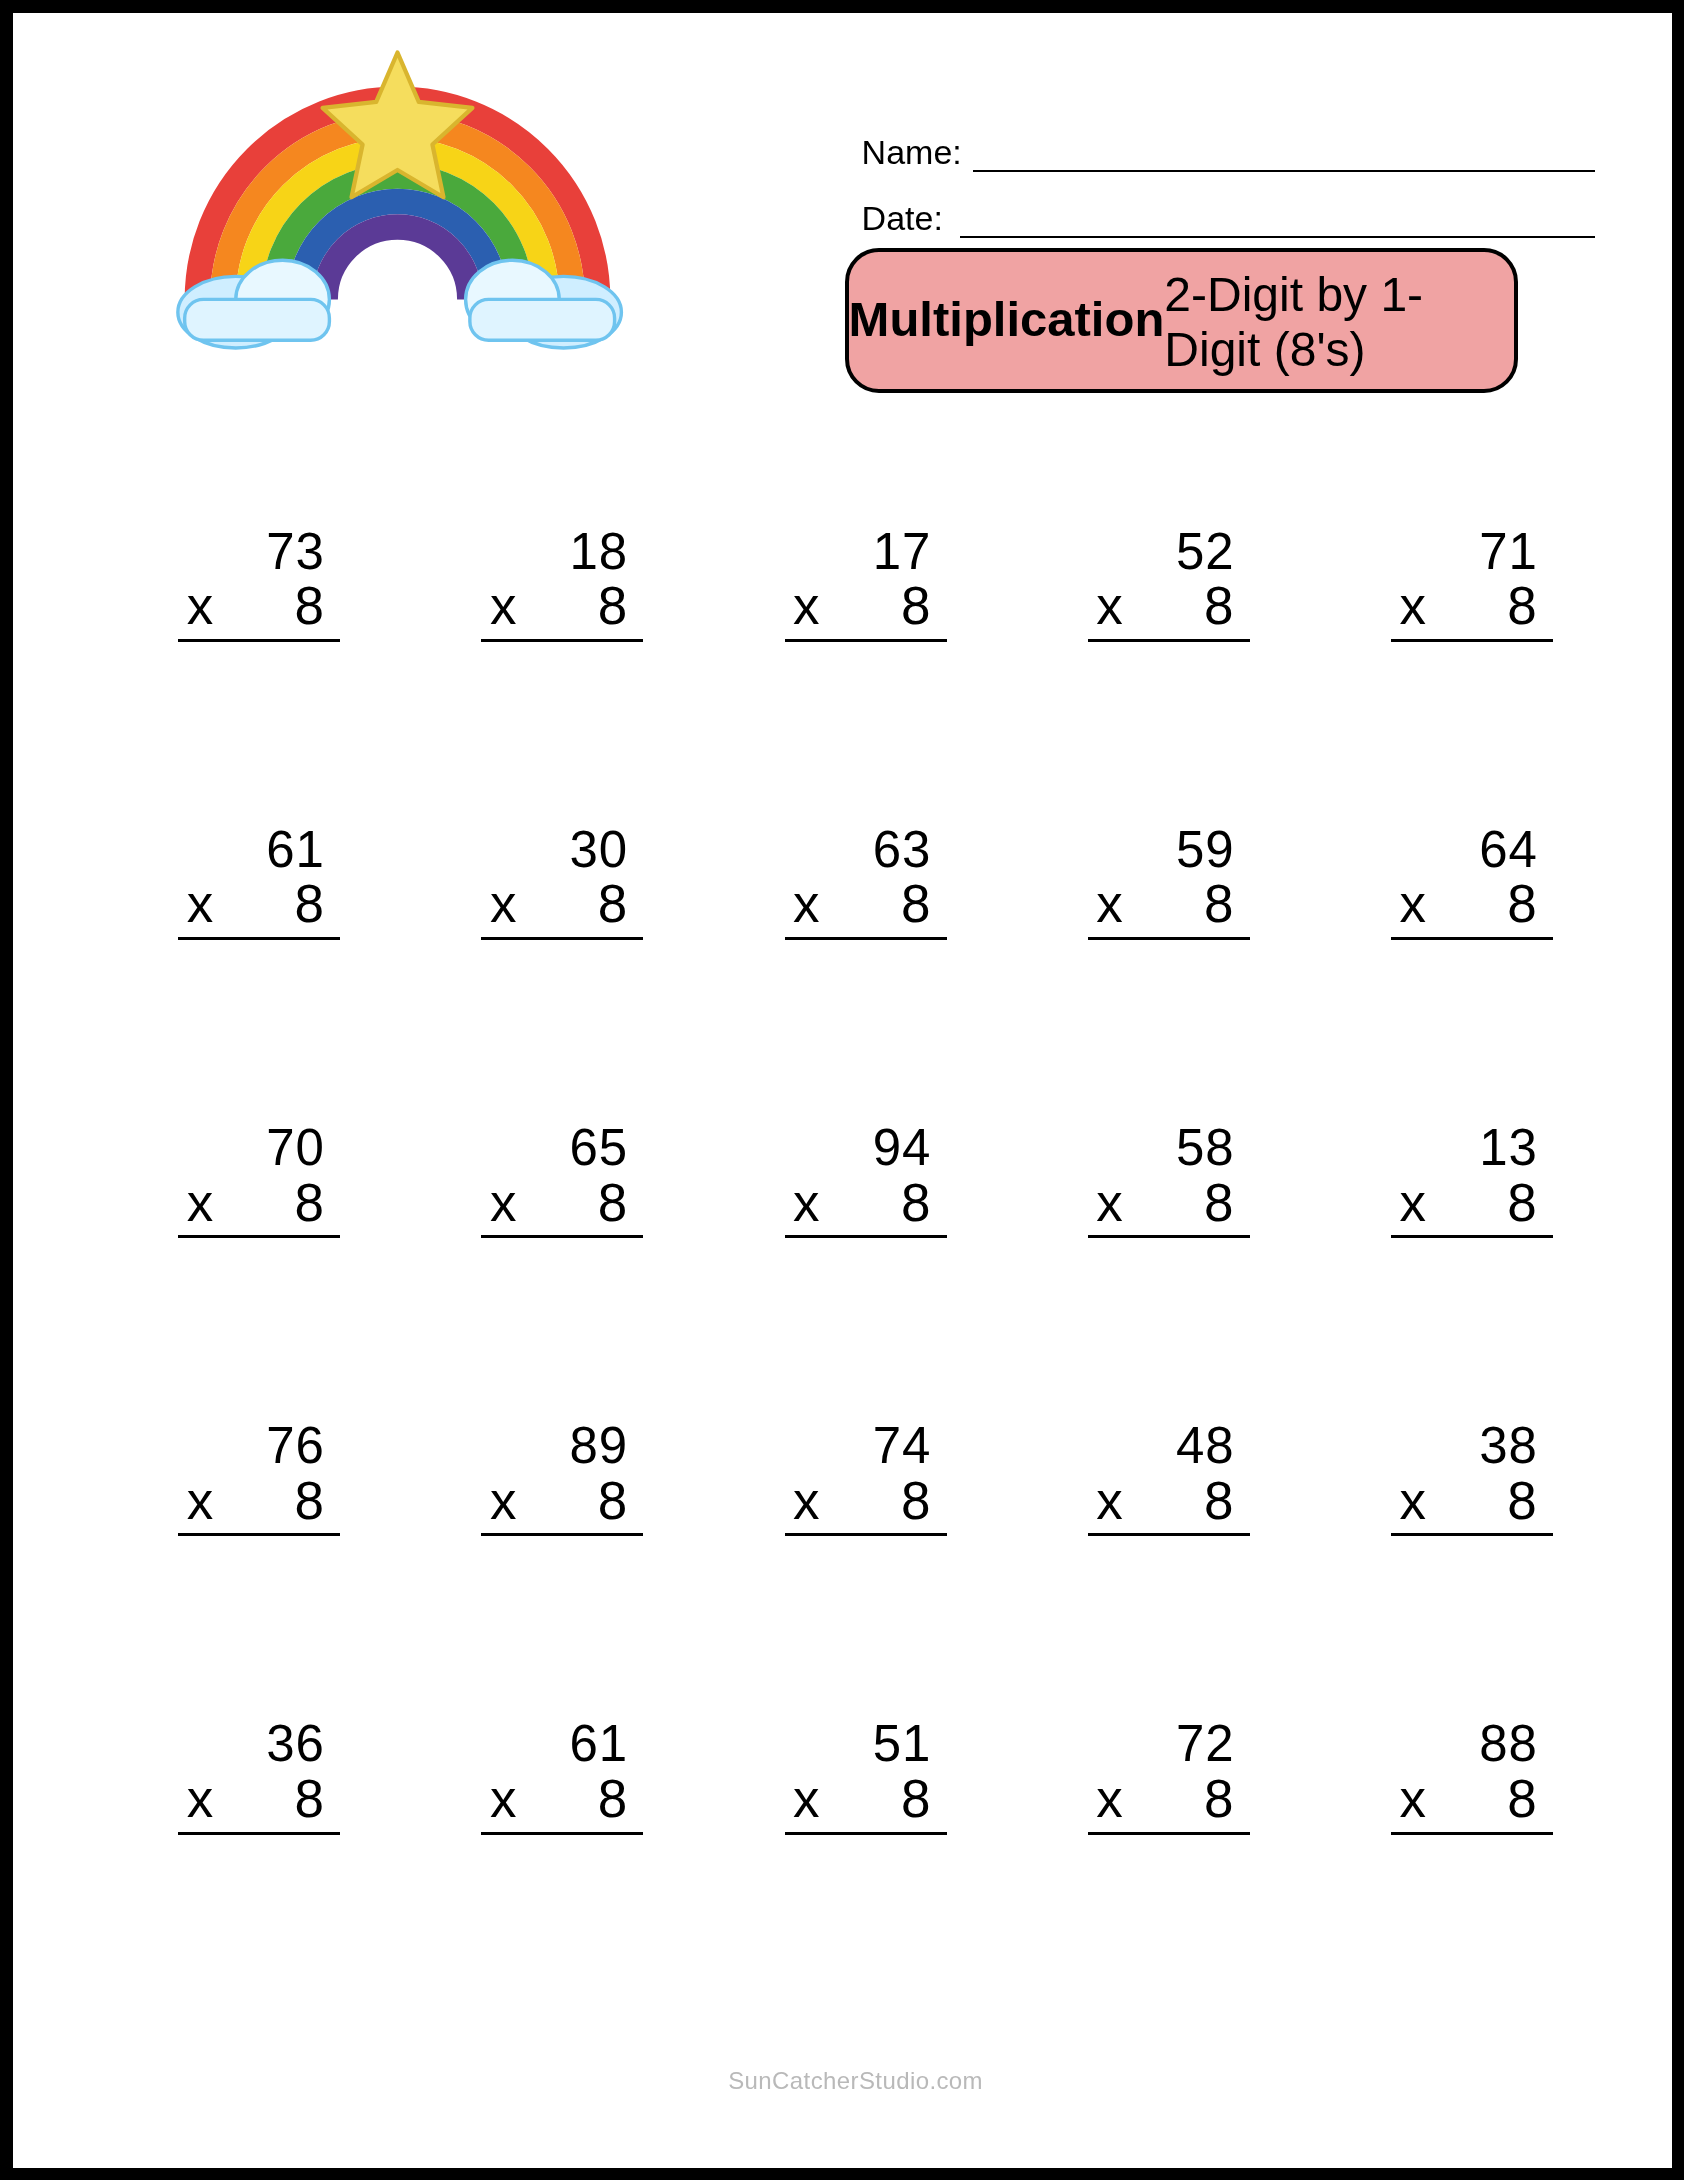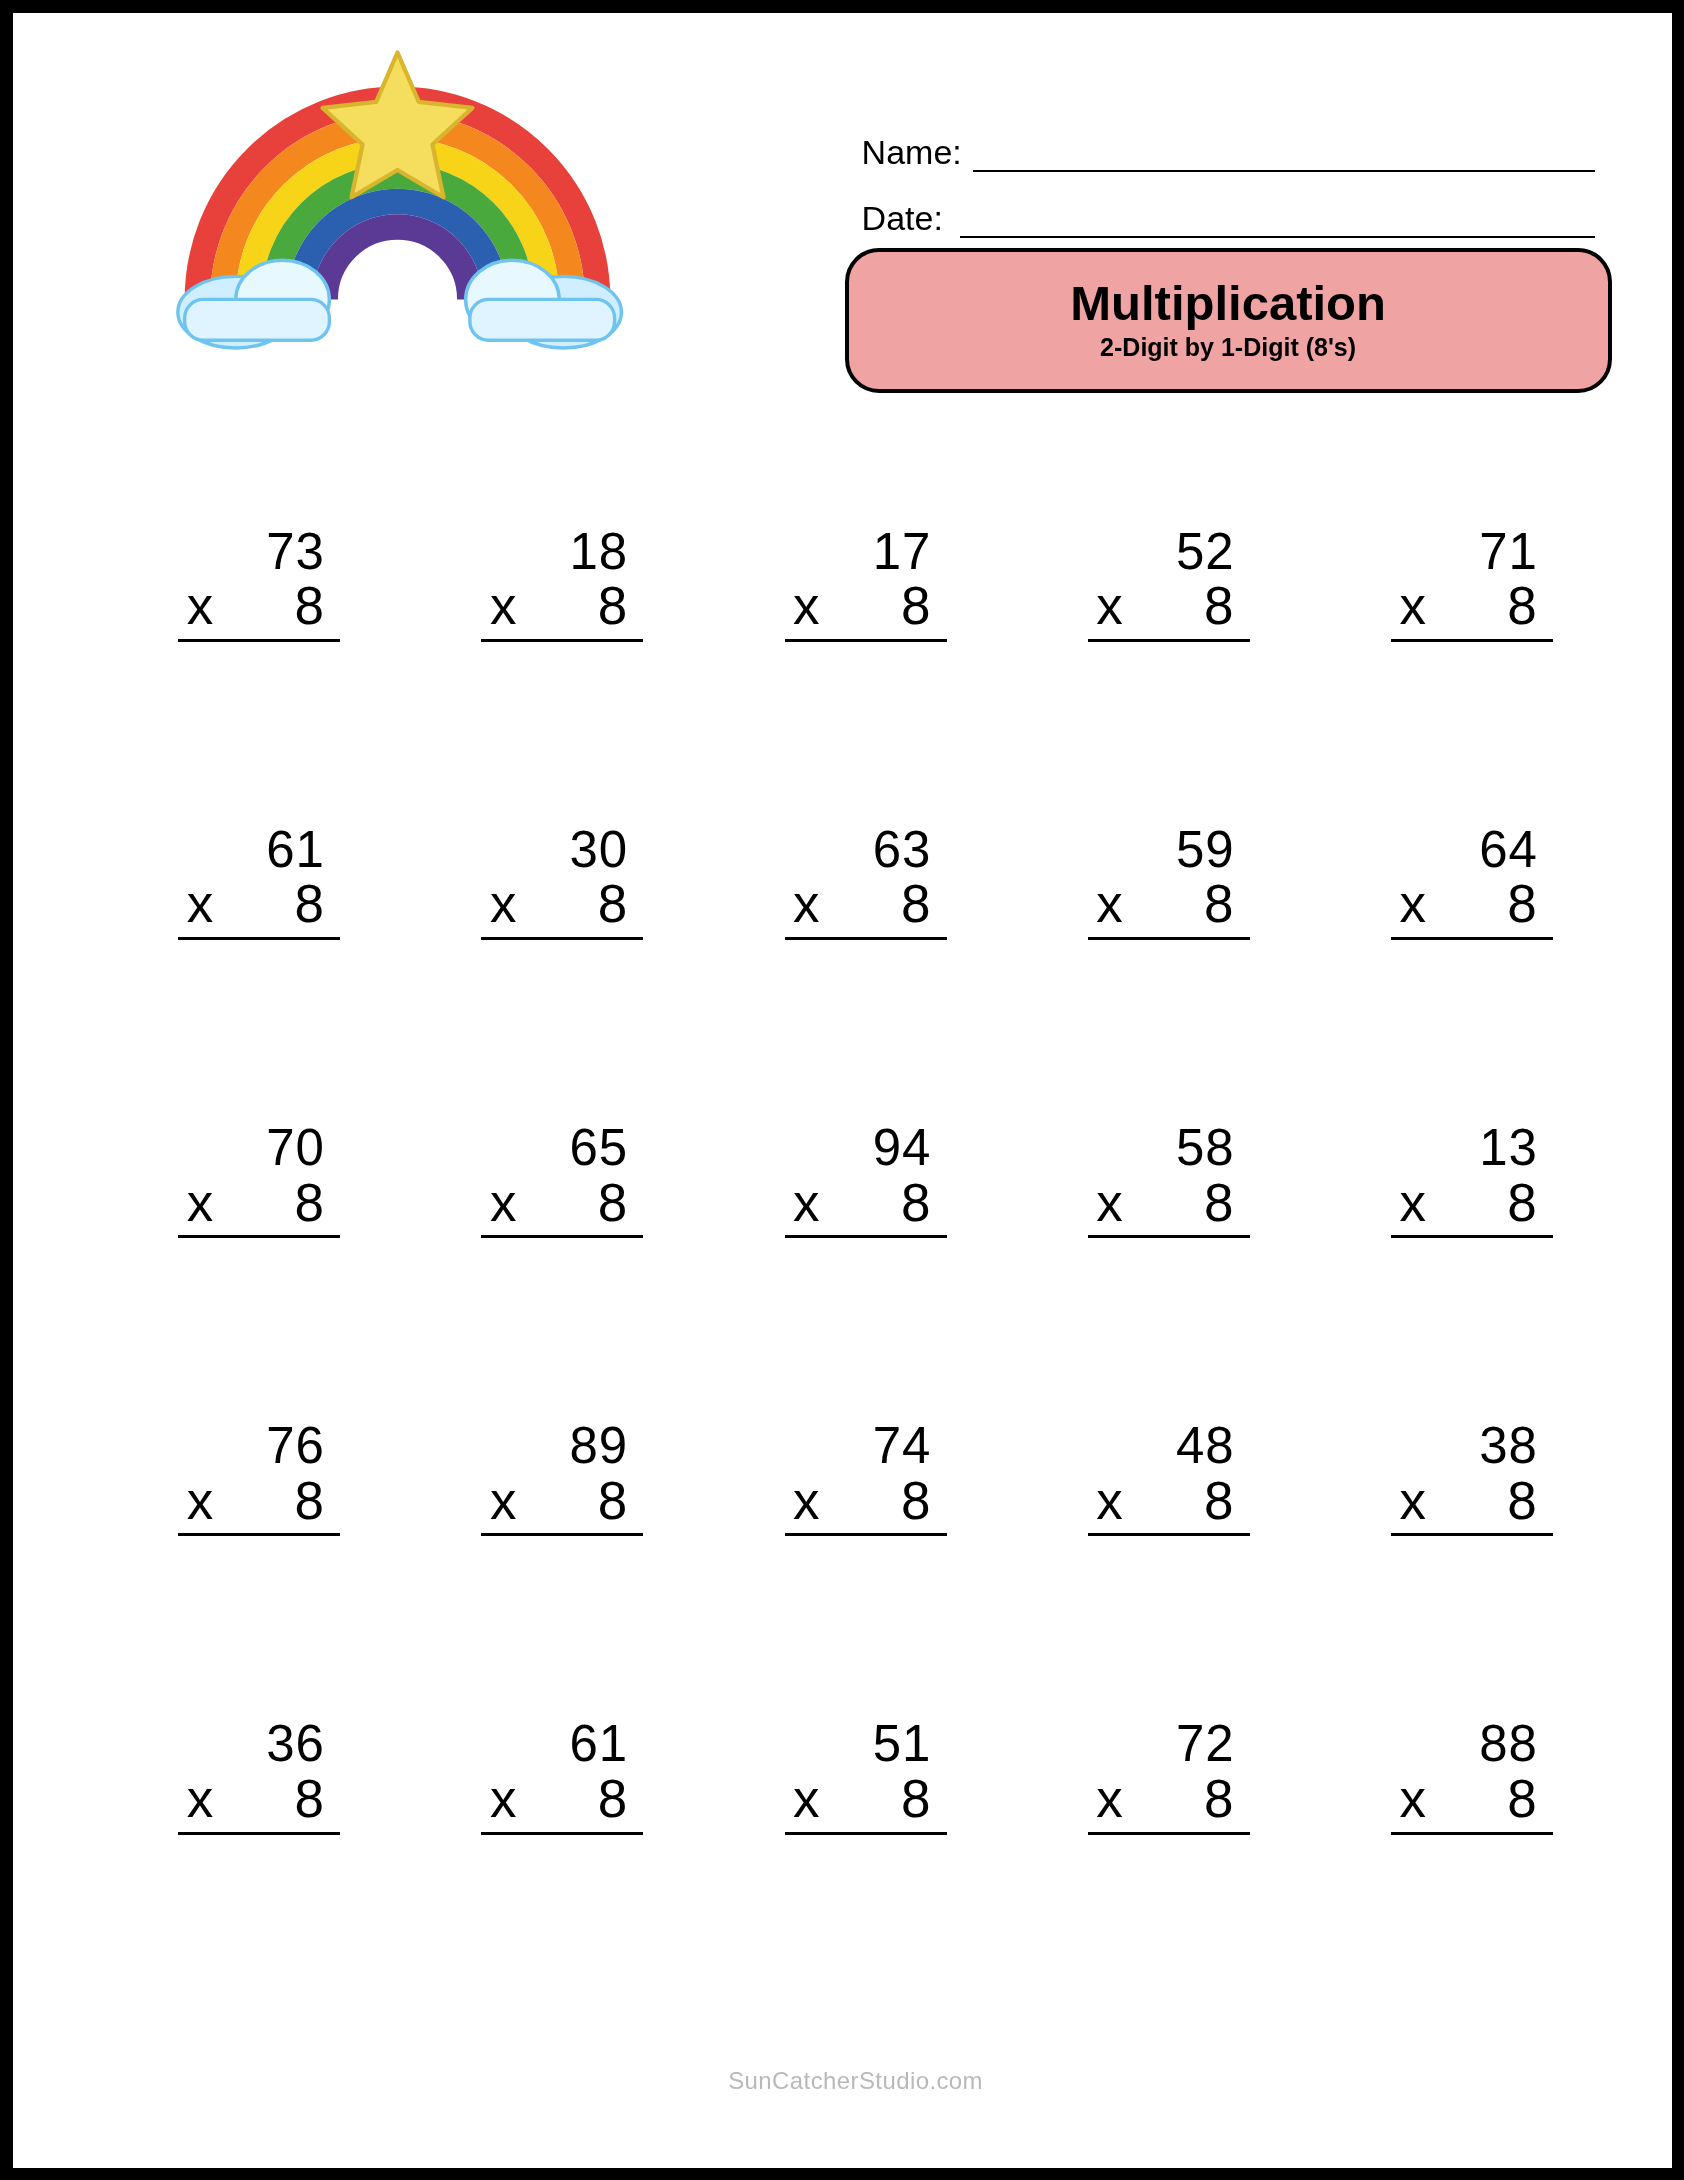--- a/index.html
+++ b/index.html
@@ -94,40 +94,40 @@
   }
   .field-line.date {
     left: 98px;
     width: 635px;
   }
 
   .title-box {
     position: absolute;
     left: 818px;
     top: 221px;
-    width: 767px;
+    width: 673px;
     height: 145px;
     background: #f0a3a3;
     border: 4.3px solid #000;
     border-radius: 34px;
     box-sizing: border-box;
     display: flex;
-    flex-direction: column;
+    flex-direction: row;
     align-items: center;
     justify-content: center;
   }
   .title-main {
     font-size: 49px;
     font-weight: 700;
     letter-spacing: 0px;
     line-height: 1.05;
   }
   .title-sub {
-    font-size: 25px;
-    font-weight: 700;
+    font-size: 48px;
+    font-weight: 400;
     letter-spacing: 0px;
     margin-top: 3.4px;
   }
 
   
   .grid {
     position: absolute;
     left: 81px;
     top: 464px;
     width: 1516px;

